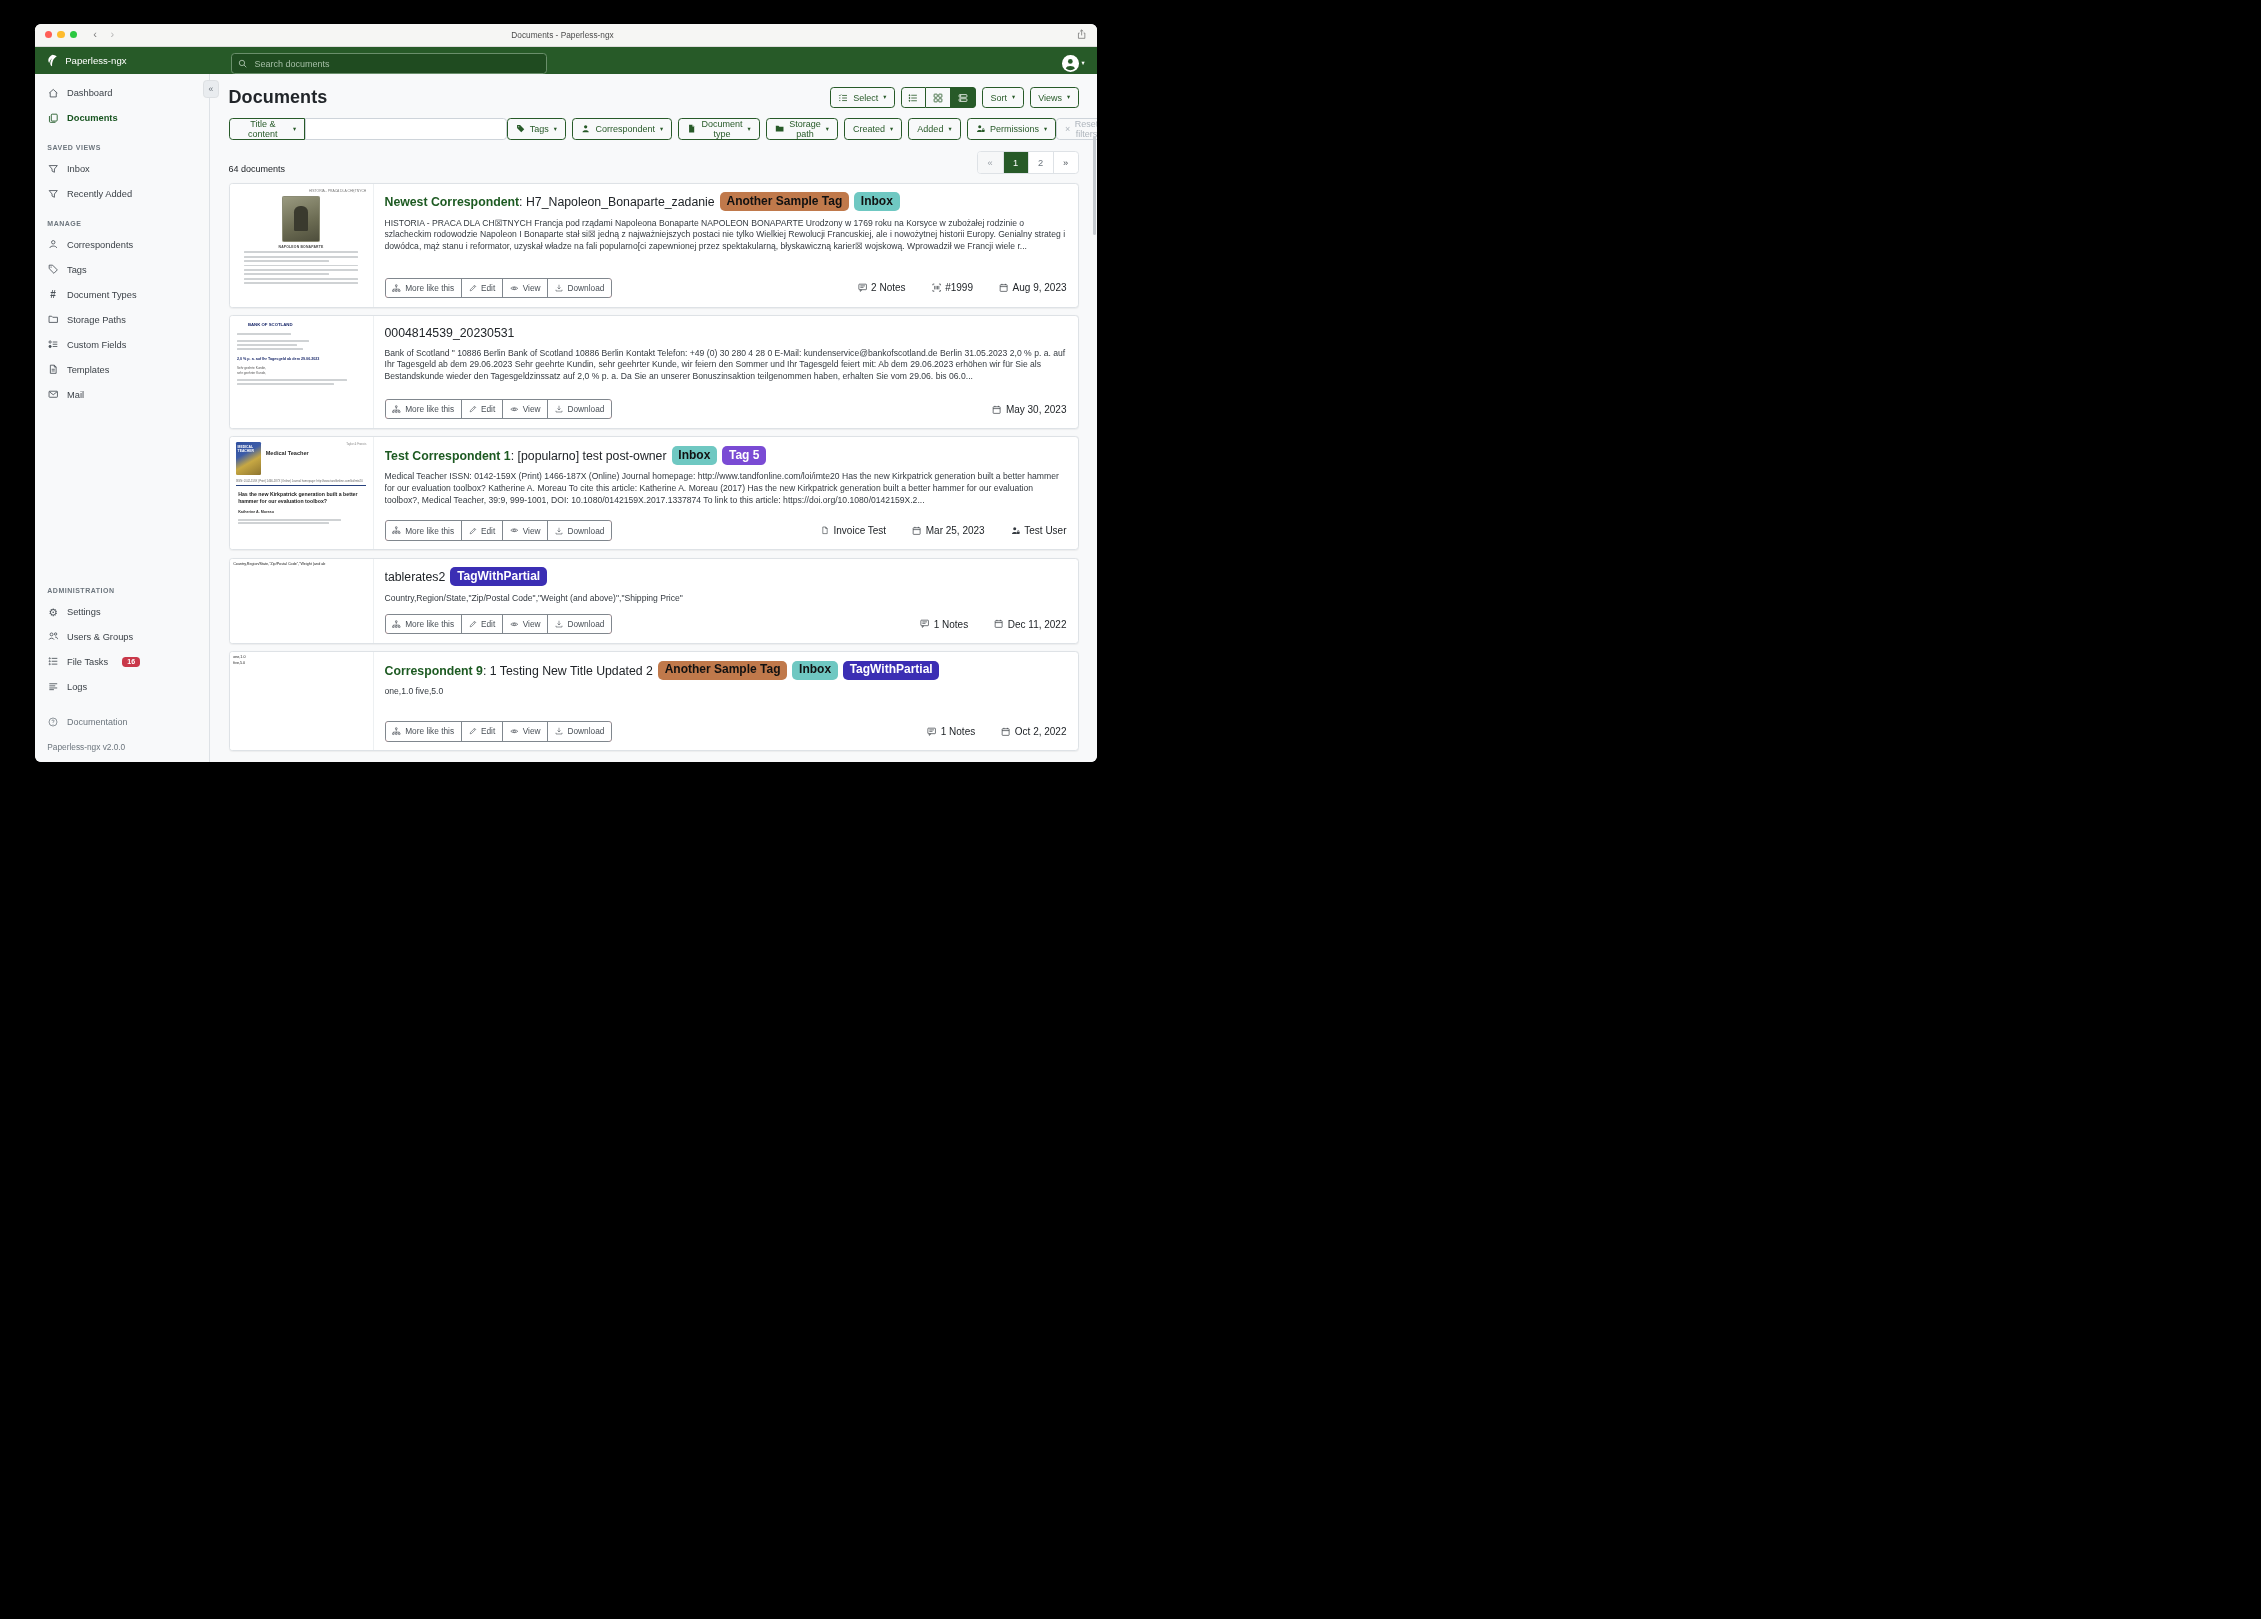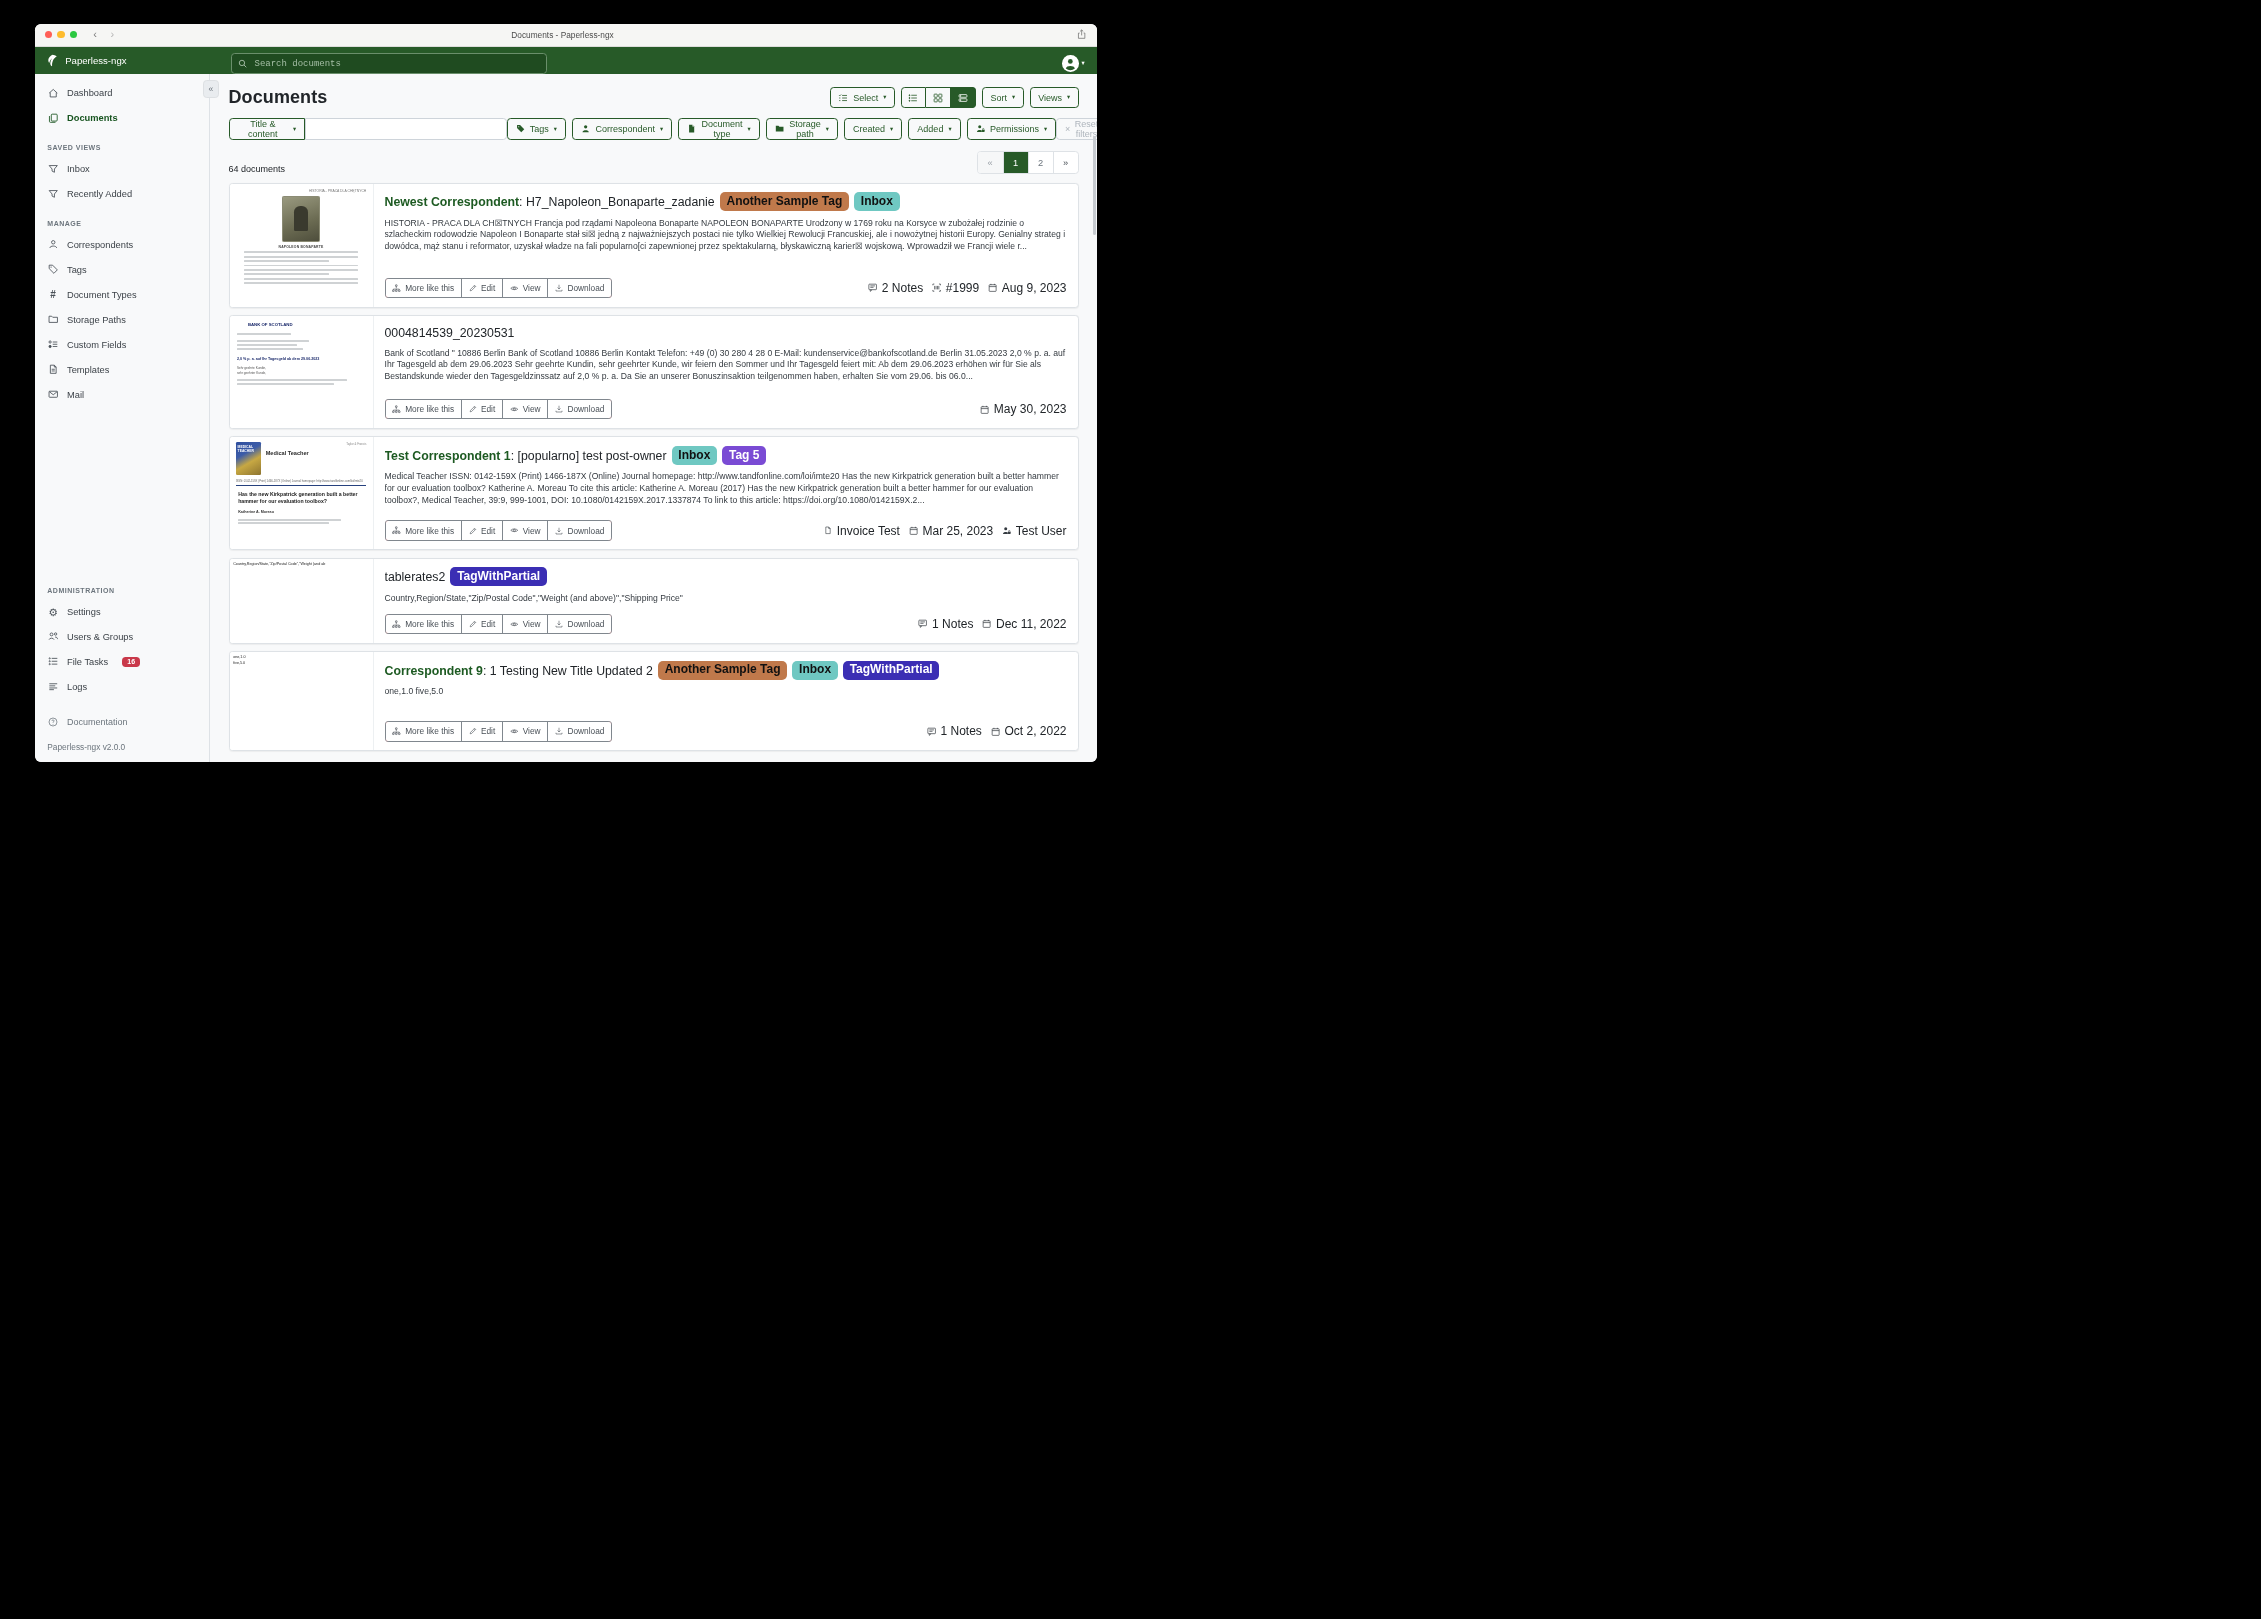--- a/index.html
+++ b/index.html
@@ -14,21 +14,21 @@
   .tl.red{background:#ff5f57;margin-left:10px}.tl.yellow{background:#febc2e;margin-left:5px}.tl.green{background:#2bc840;margin-left:5px}
   .navchev{font-size:11px;line-height:1;}
   .chev-back{color:#7d7d7d;margin-left:16px}.chev-fwd{color:#b5b5b5;margin-left:13.6px}
   .tb-title{position:absolute;left:0;right:7px;text-align:center;font-size:8.3px;color:#4c4c4c;pointer-events:none;}
   .share{position:absolute;right:11px;top:5.6px;color:#6f6f6f;}
   
   .navbar{height:27px;flex:0 0 auto;background:#275a28;display:flex;align-items:center;position:relative;}
   .brand{display:flex;align-items:center;gap:6.2px;margin-left:11px;color:#fff;font-size:9.6px;}
   .searchbox{position:absolute;left:196px;top:6.8px;width:316px;height:21px;background:#1f4b20;border:0.6px solid #6a8f6b;border-radius:3.7px;
              display:flex;align-items:center;padding:0 6.2px;gap:5px;box-sizing:border-box;}
-  .searchbox input{flex:1;background:transparent;border:none;outline:none;color:#dce6dc;font-size:9px;font-family:Liberation Mono, monospace;}
+  .searchbox input{flex:1;background:transparent;border:none;outline:none;color:#dce6dc;font-size:9px;font-family:Liberation Sans, sans-serif;}
   .searchbox input::placeholder{color:#a6bfa7;}
   .useritem{position:absolute;right:12.3px;top:8.6px;display:flex;align-items:center;gap:3.1px;color:#fff;}
   .avatar-circle{width:16.7px;height:16.7px;border-radius:50%;background:#fff;display:flex;align-items:center;justify-content:center;color:#275a28;}
   .caret{font-size:6.2px;line-height:1;}
   
   .app{flex:1;display:flex;min-height:0;position:relative;}
   .sidebar{width:175px;flex:0 0 175px;background:#f8f9fa;border-right:0.6px solid #dee2e6;padding-top:7.4px;box-sizing:border-box;
            display:flex;flex-direction:column;overflow:hidden;}
   .s-item{height:25px;display:flex;align-items:center;gap:8px;padding:0 12.3px;font-size:9.3px;color:#3c4248;}
   .s-item .ic{width:11.7px;display:flex;justify-content:center;color:#495057;flex:0 0 11.7px;}
@@ -84,21 +84,21 @@
   .cbody{flex:1;min-width:0;padding:8.6px 11px;display:flex;flex-direction:column;}
   .ctitle{font-size:12.3px;color:#212529;white-space:nowrap;overflow:hidden;line-height:17.3px;}
   .corr{color:#1d5a22;font-weight:700;}
   .tag{display:inline-block;border-radius:5px;padding:2.5px 6.8px;font-size:12px;font-weight:700;margin-left:5px;vertical-align:1.9px;line-height:1.15;}
   .snippet{margin-top:5.6px;font-size:8.6px;line-height:11.7px;color:#343a40;overflow:hidden;word-break:break-word;}
   .l4{max-height:47px}.l3{max-height:35px}.l1{max-height:11.7px;white-space:nowrap;}
   .cfoot{margin-top:auto;display:flex;align-items:center;padding-top:5px;}
   .bgroup{display:inline-flex;border:0.6px solid #80878e;border-radius:3.1px;overflow:hidden;background:#fca5a5;}
   .bitem{display:flex;align-items:center;gap:4.3px;padding:0 6.8px;height:18.5px;font-size:8.3px;color:#495057;background:#fff;}
   .bitem+.bitem{border-left:0.6px solid #80878e;}
-  .meta{margin-left:auto;display:flex;align-items:center;gap:9px;font-size:12px;color:#212529;}
+  .meta{margin-left:auto;display:flex;align-items:center;gap:26px;font-size:10px;color:#212529;}
   .mitem{display:flex;align-items:center;gap:4.3px;}
   .mitem .ic{color:#343a40;display:flex;}
   .bar{height:1.9px;background:#cfd2d4;border-radius:0.6px;margin:2.5px 8.6px 0;}
   .bar.short{margin-right:37px}
   .t-nap{padding:5px 6.2px;text-align:center;}
   .t-nap .head{font-size:3.4px;color:#777;text-align:right;margin-bottom:3.7px;}
   .portrait{width:36px;height:44px;margin:1.2px auto 2.5px;background:linear-gradient(160deg,#9a9a80 0%,#6b6b52 60%,#4e4e3c 100%);border:0.6px solid #8b8b74;border-radius:1.2px;position:relative;}
   .portrait:after{content:"";position:absolute;left:11px;top:8.6px;width:13.6px;height:25px;background:#3a3a2e;border-radius:6.2px 6.2px 1.2px 1.2px;}
   .t-nap .cap{font-size:3.4px;font-weight:700;color:#444;margin-bottom:2.5px;letter-spacing:0.2px;}
   .t-bos{padding:6.2px 7.4px;}

